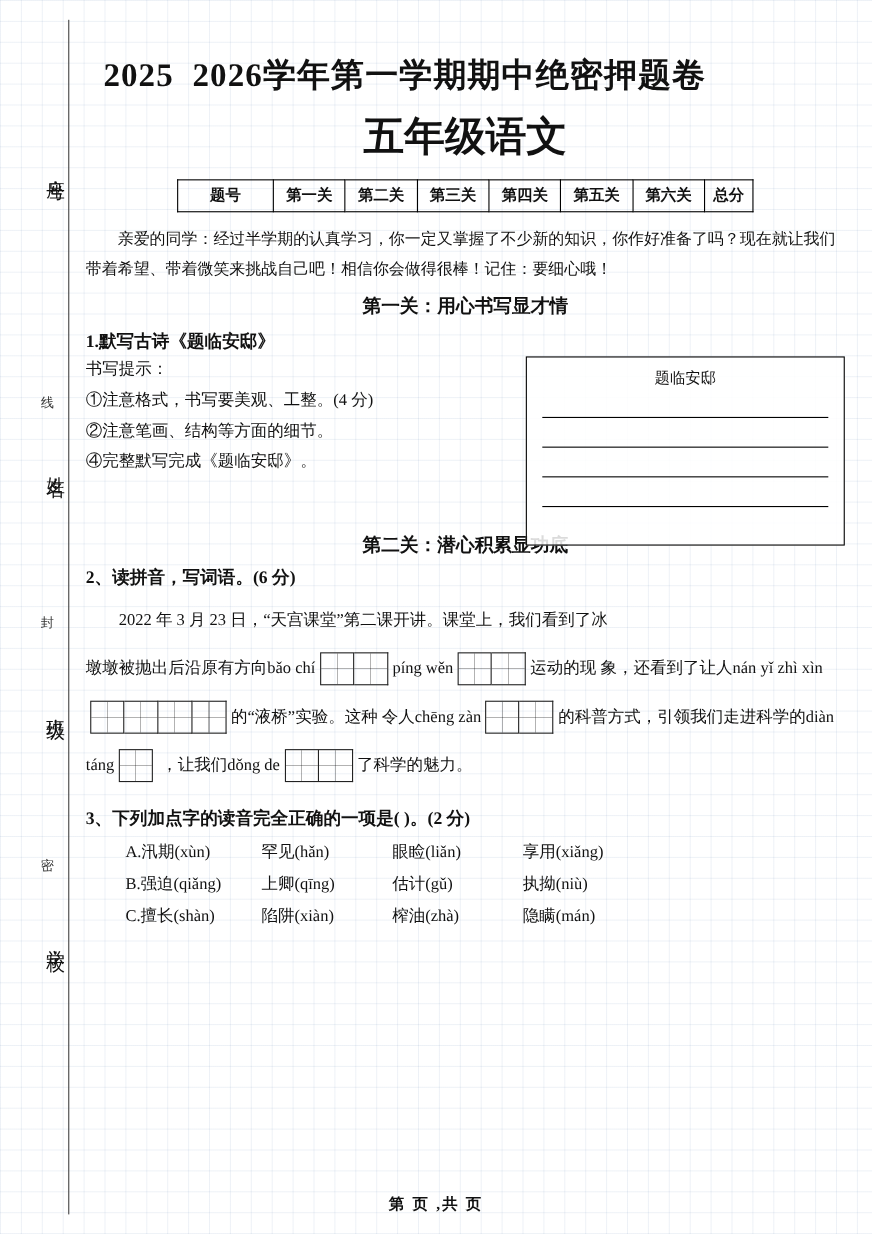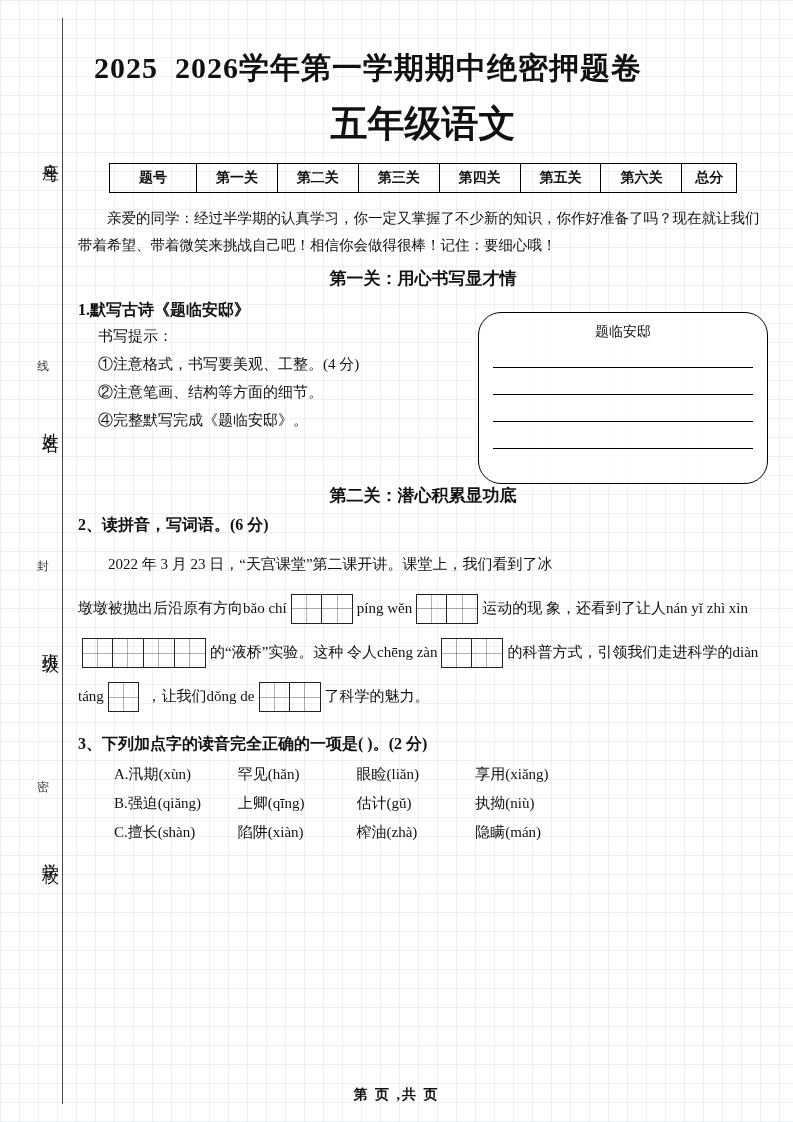--- a/index.html
+++ b/index.html
@@ -86,21 +86,21 @@
   }
   .meta-line {
     text-align: center;
     font-size: 15px;
     margin-top: 12px;
   }
   .meta-line span.gap { display: inline-block; width: 70px; }
   table.score-table {
     border-collapse: collapse;
     margin: 14px auto 0 auto;
-    width: 628px;
+    width: 524px;
   }
   table.score-table td {
     border: 1px solid #000;
     height: 24px;
     text-align: center;
     font-size: 14px;
     font-weight: bold;
     padding: 2px 0;
   }
   table.score-table td.lab { width: 86px; }
@@ -119,21 +119,20 @@
   }
   .q-title {
     font-size: 16px;
     font-weight: bold;
     margin-top: 10px;
   }
   .q-line {
     font-size: 15px;
     line-height: 1.75;
     margin-top: 2px;
-    padding-left: 20px;
   }
   .poem-box {
     position: absolute;
     right: 0;
     top: 0;
     width: 290px;
     height: 172px;
     border: 1px solid #000;
     background: rgba(255,255,255,0.85);
     box-sizing: border-box;
@@ -237,21 +236,21 @@
 
     <div class="section-title">第一关：用心书写显才情</div>
 
     <div class="relbox" style="margin-top:6px; min-height:178px;">
       <div class="q-title">1.默写古诗《题临安邸》</div>
       <div class="q-line">书写提示：</div>
       <div class="q-line">①注意格式，书写要美观、工整。(4 分)</div>
       <div class="q-line">②注意笔画、结构等方面的细节。</div>
       <div class="q-line">④完整默写完成《题临安邸》。</div>
 
-      <div class="poem-box" style="top:12px;border-radius:23px;">
+      <div class="poem-box" style="top:24px;">
         <div class="poem-title">题临安邸</div>
         <div class="poem-rule"></div>
         <div class="poem-rule"></div>
         <div class="poem-rule"></div>
         <div class="poem-rule"></div>
       </div>
     </div>
 
     <div class="section-title" style="margin-top:6px;">第二关：潜心积累显功底</div>
 

